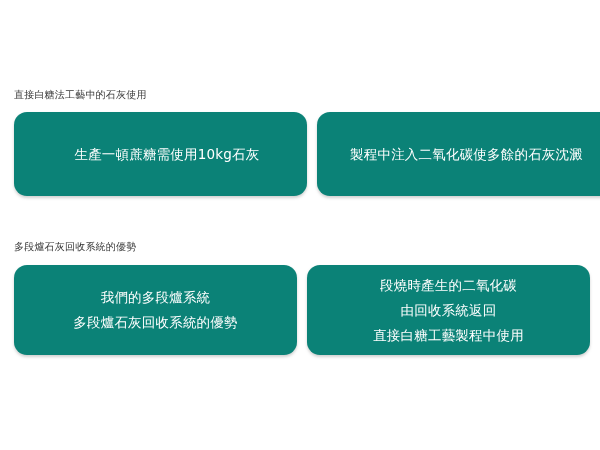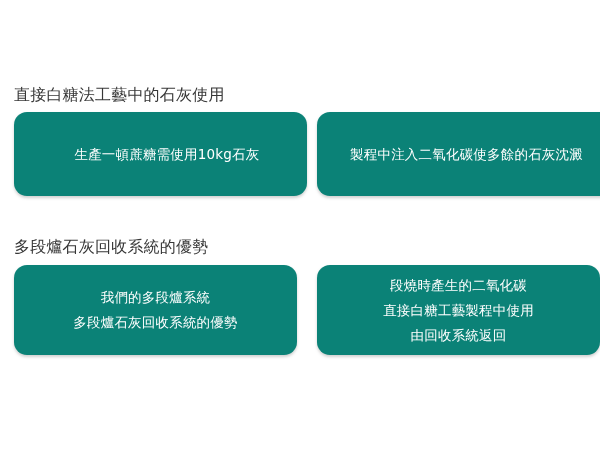--- a/index.html
+++ b/index.html
@@ -25,21 +25,21 @@
   .section {
     position: absolute;
     left: 0;
     width: 600px;
   }
 
   .section-heading {
     position: absolute;
     left: 14px;
     top: 0;
-    font-size: 16px;
+    font-size: 10px;
     line-height: 17px;
     color: #373737;
     letter-spacing: 0.2px;
     white-space: nowrap;
   }
 
   .card-row {
     position: absolute;
     left: 0;
     width: 600px;
@@ -83,21 +83,21 @@
   
   #section-1 { top: 86px; height: 125px; }
   #section-1 .card-row { top: 26px; }
   #card-1-1 { left: 14px; top: 0; width: 293px; height: 84px; padding-left: 23px; }
   #card-1-2 { left: 317px; top: 0; width: 299px; height: 84px; }
 
   
   #section-2 { top: 238px; height: 120px; }
   #section-2 .card-row { top: 27px; }
   #card-2-1 { left: 14px; top: 0; width: 283px; height: 90px; }
-  #card-2-2 { left: 307px; top: 0; width: 283px; height: 90px; margin-left: 10px; }
+  #card-2-2 { left: 307px; top: 0; width: 283px; height: 90px; }
 </style>
 </head>
 <body>
 
 <div id="slide">
 
   <div class="section" id="section-1">
     <div class="section-heading">直接白糖法工藝中的石灰使用</div>
     <div class="card-row">
 
@@ -116,20 +116,20 @@
     <div class="section-heading">多段爐石灰回收系統的優勢</div>
     <div class="card-row">
 
       <div class="card" id="card-2-1">
         <div class="card-line">我們的多段爐系統</div>
         <div class="card-line">多段爐石灰回收系統的優勢</div>
       </div>
 
       <div class="card" id="card-2-2">
         <div class="card-line">段燒時產生的二氧化碳</div>
+        <div class="card-line">由回收系統返回</div>
         <div class="card-line">直接白糖工藝製程中使用</div>
-        <div class="card-line">由回收系統返回</div>
       </div>
 
     </div>
   </div>
 
 </div>
 
 </body></html>

